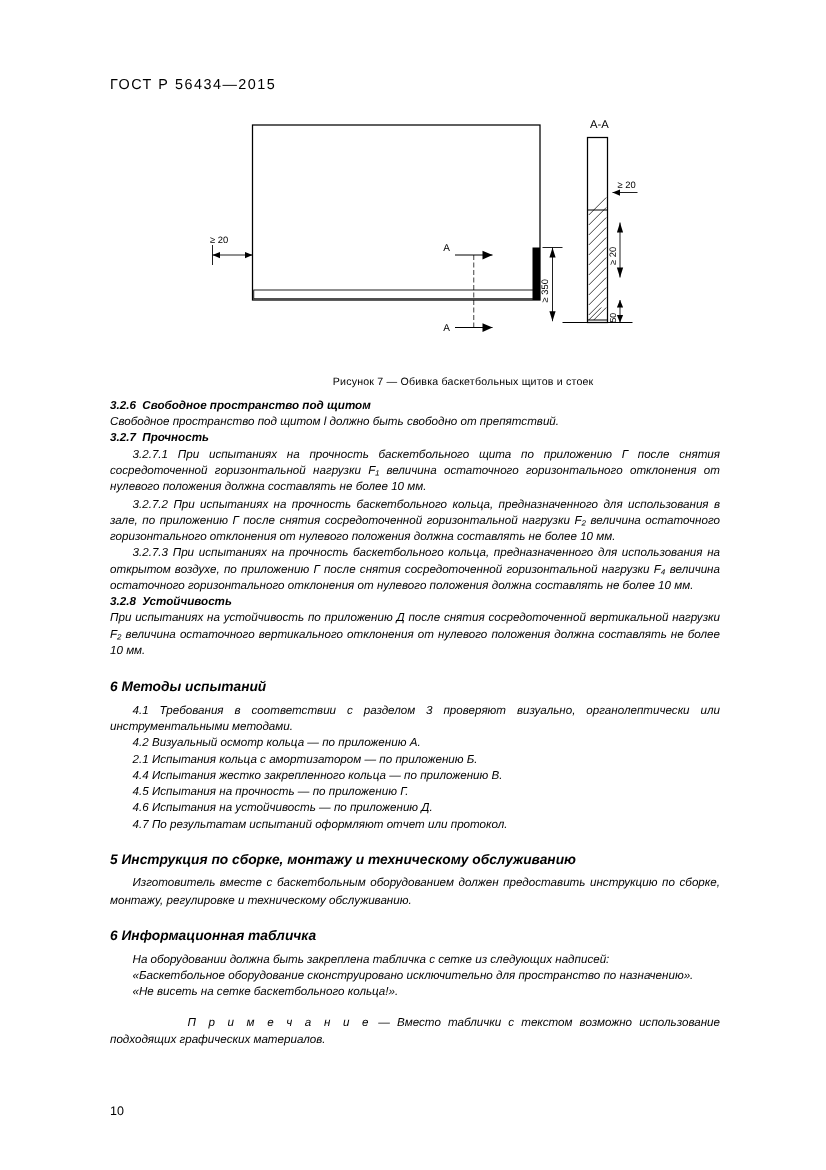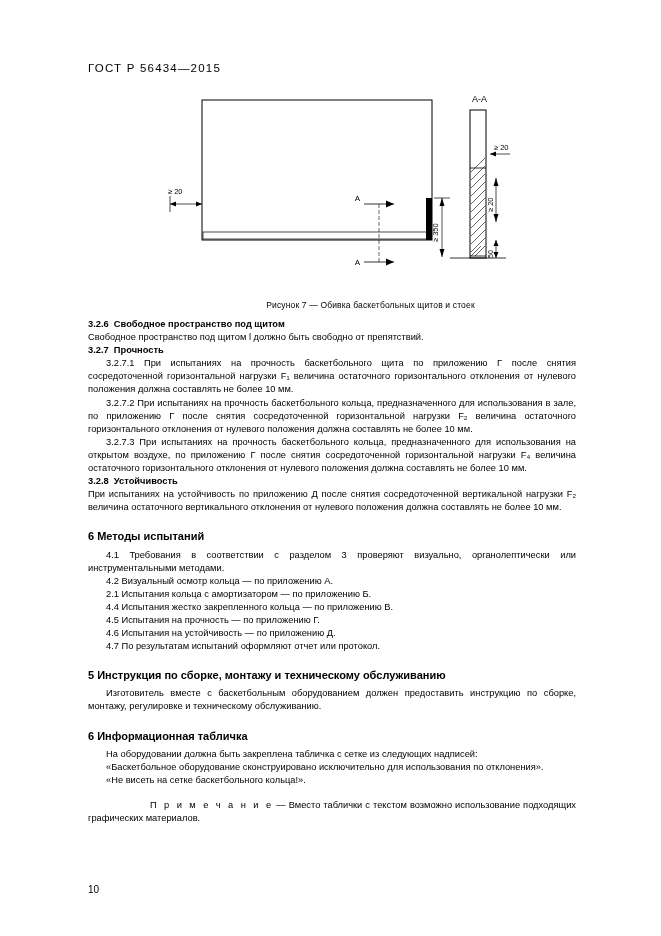--- a/index.html
+++ b/index.html
@@ -50,20 +50,21 @@
     margin-left: 40px;
   }
   .content {
     position: absolute;
     left: 88px;
     top: 318px;
     width: 488px;
     font-size: 9.3px;
     line-height: 13.1px;
     text-align: justify;
+    font-style: italic;
   }
   .content p {
     margin: 0;
   }
   .sub-head {
     font-weight: bold;
     margin: 0;
   }
   .indent {
     text-indent: 18px;
@@ -206,21 +207,21 @@
 
     <div class="gap-lg"></div>
     <p class="sec-head">5  Инструкция по сборке, монтажу и техническому обслуживанию</p>
     <div class="gap-sm"></div>
     <p class="indent">Изготовитель вместе с баскетбольным оборудованием должен предоставить инструкцию по сборке, монтажу, регулировке и техническому обслуживанию.</p>
 
     <div class="gap-lg"></div>
     <p class="sec-head">6  Информационная табличка</p>
     <div class="gap-sm"></div>
     <p class="indent">На оборудовании должна быть закреплена табличка с сетке из следующих надписей:</p>
-    <p class="indent">«Баскетбольное оборудование сконструировано исключительно для использования по отклонения».</p>
+    <p class="indent">«Баскетбольное оборудование сконструировано исключительно для пространство по назначению».</p>
     <p class="indent">«Не висеть на сетке баскетбольного кольца!».</p>
 
     <div class="gap-md"></div>
     <p class="note"><span class="sp">П р и м е ч а н и е</span><span> — Вместо таблички с текстом возможно использование подходящих графических материалов.</span></p>
 
   </div>
 
   <div class="folio">10</div>
 
 </div>

